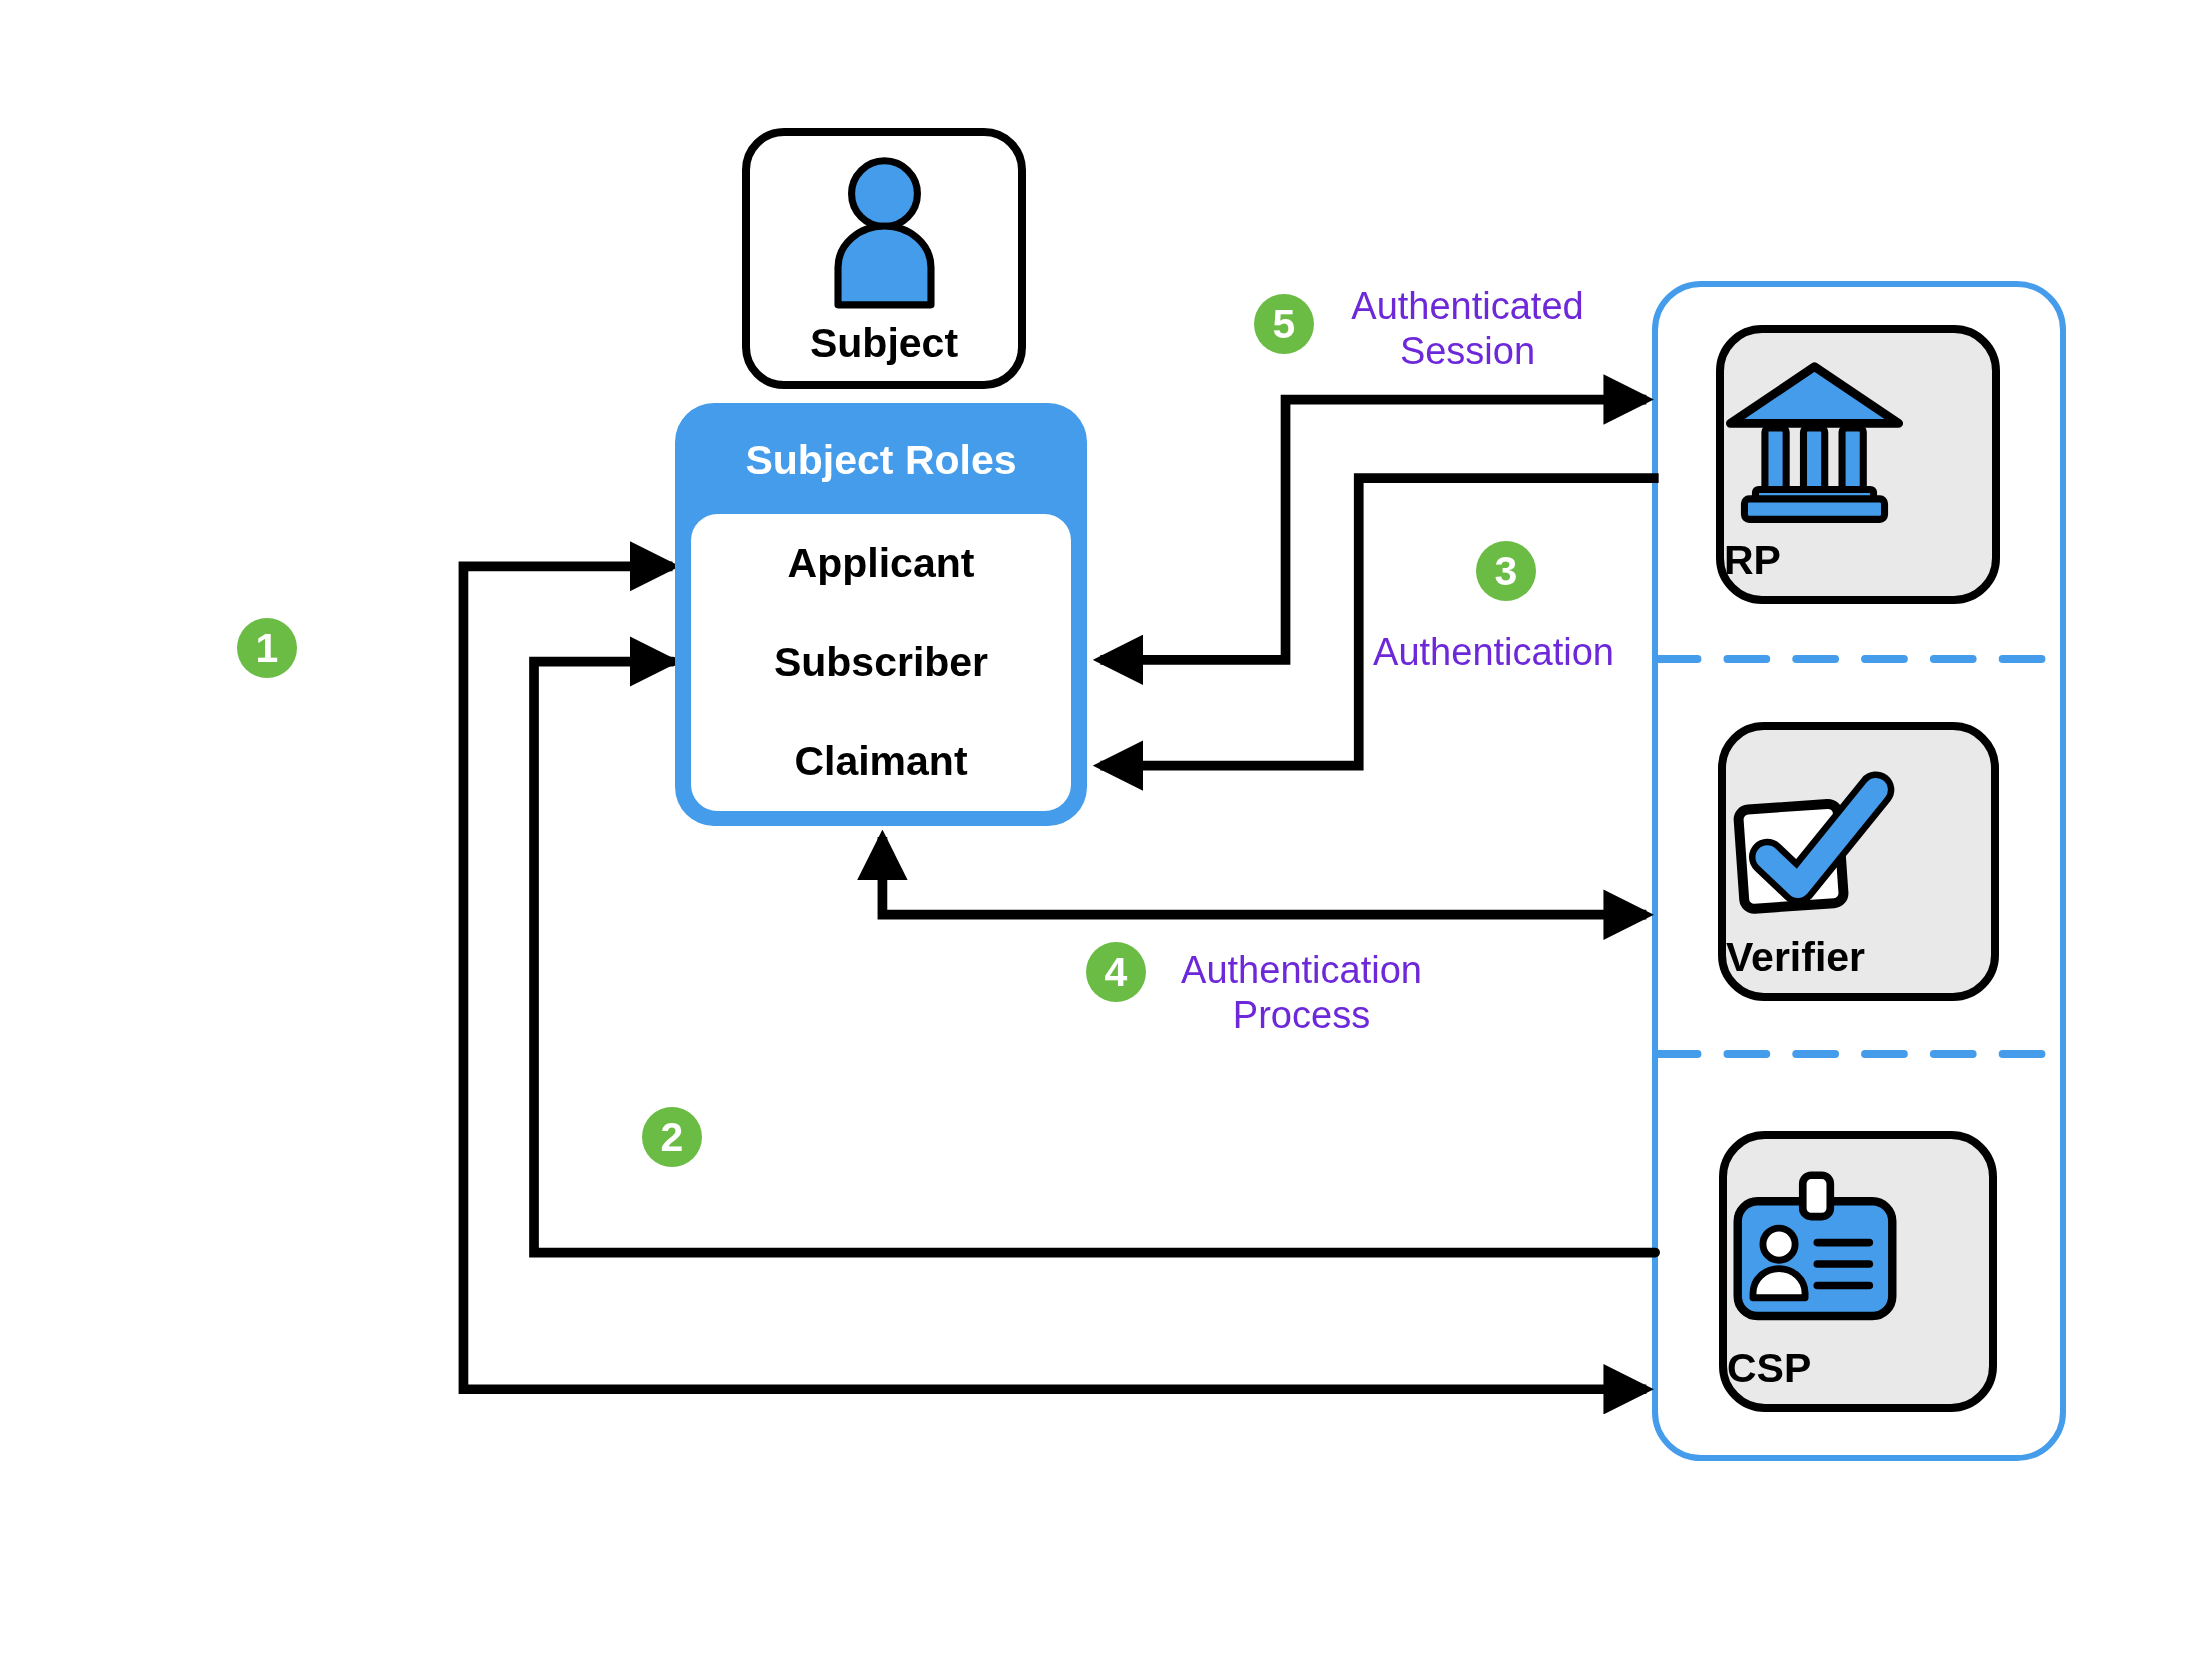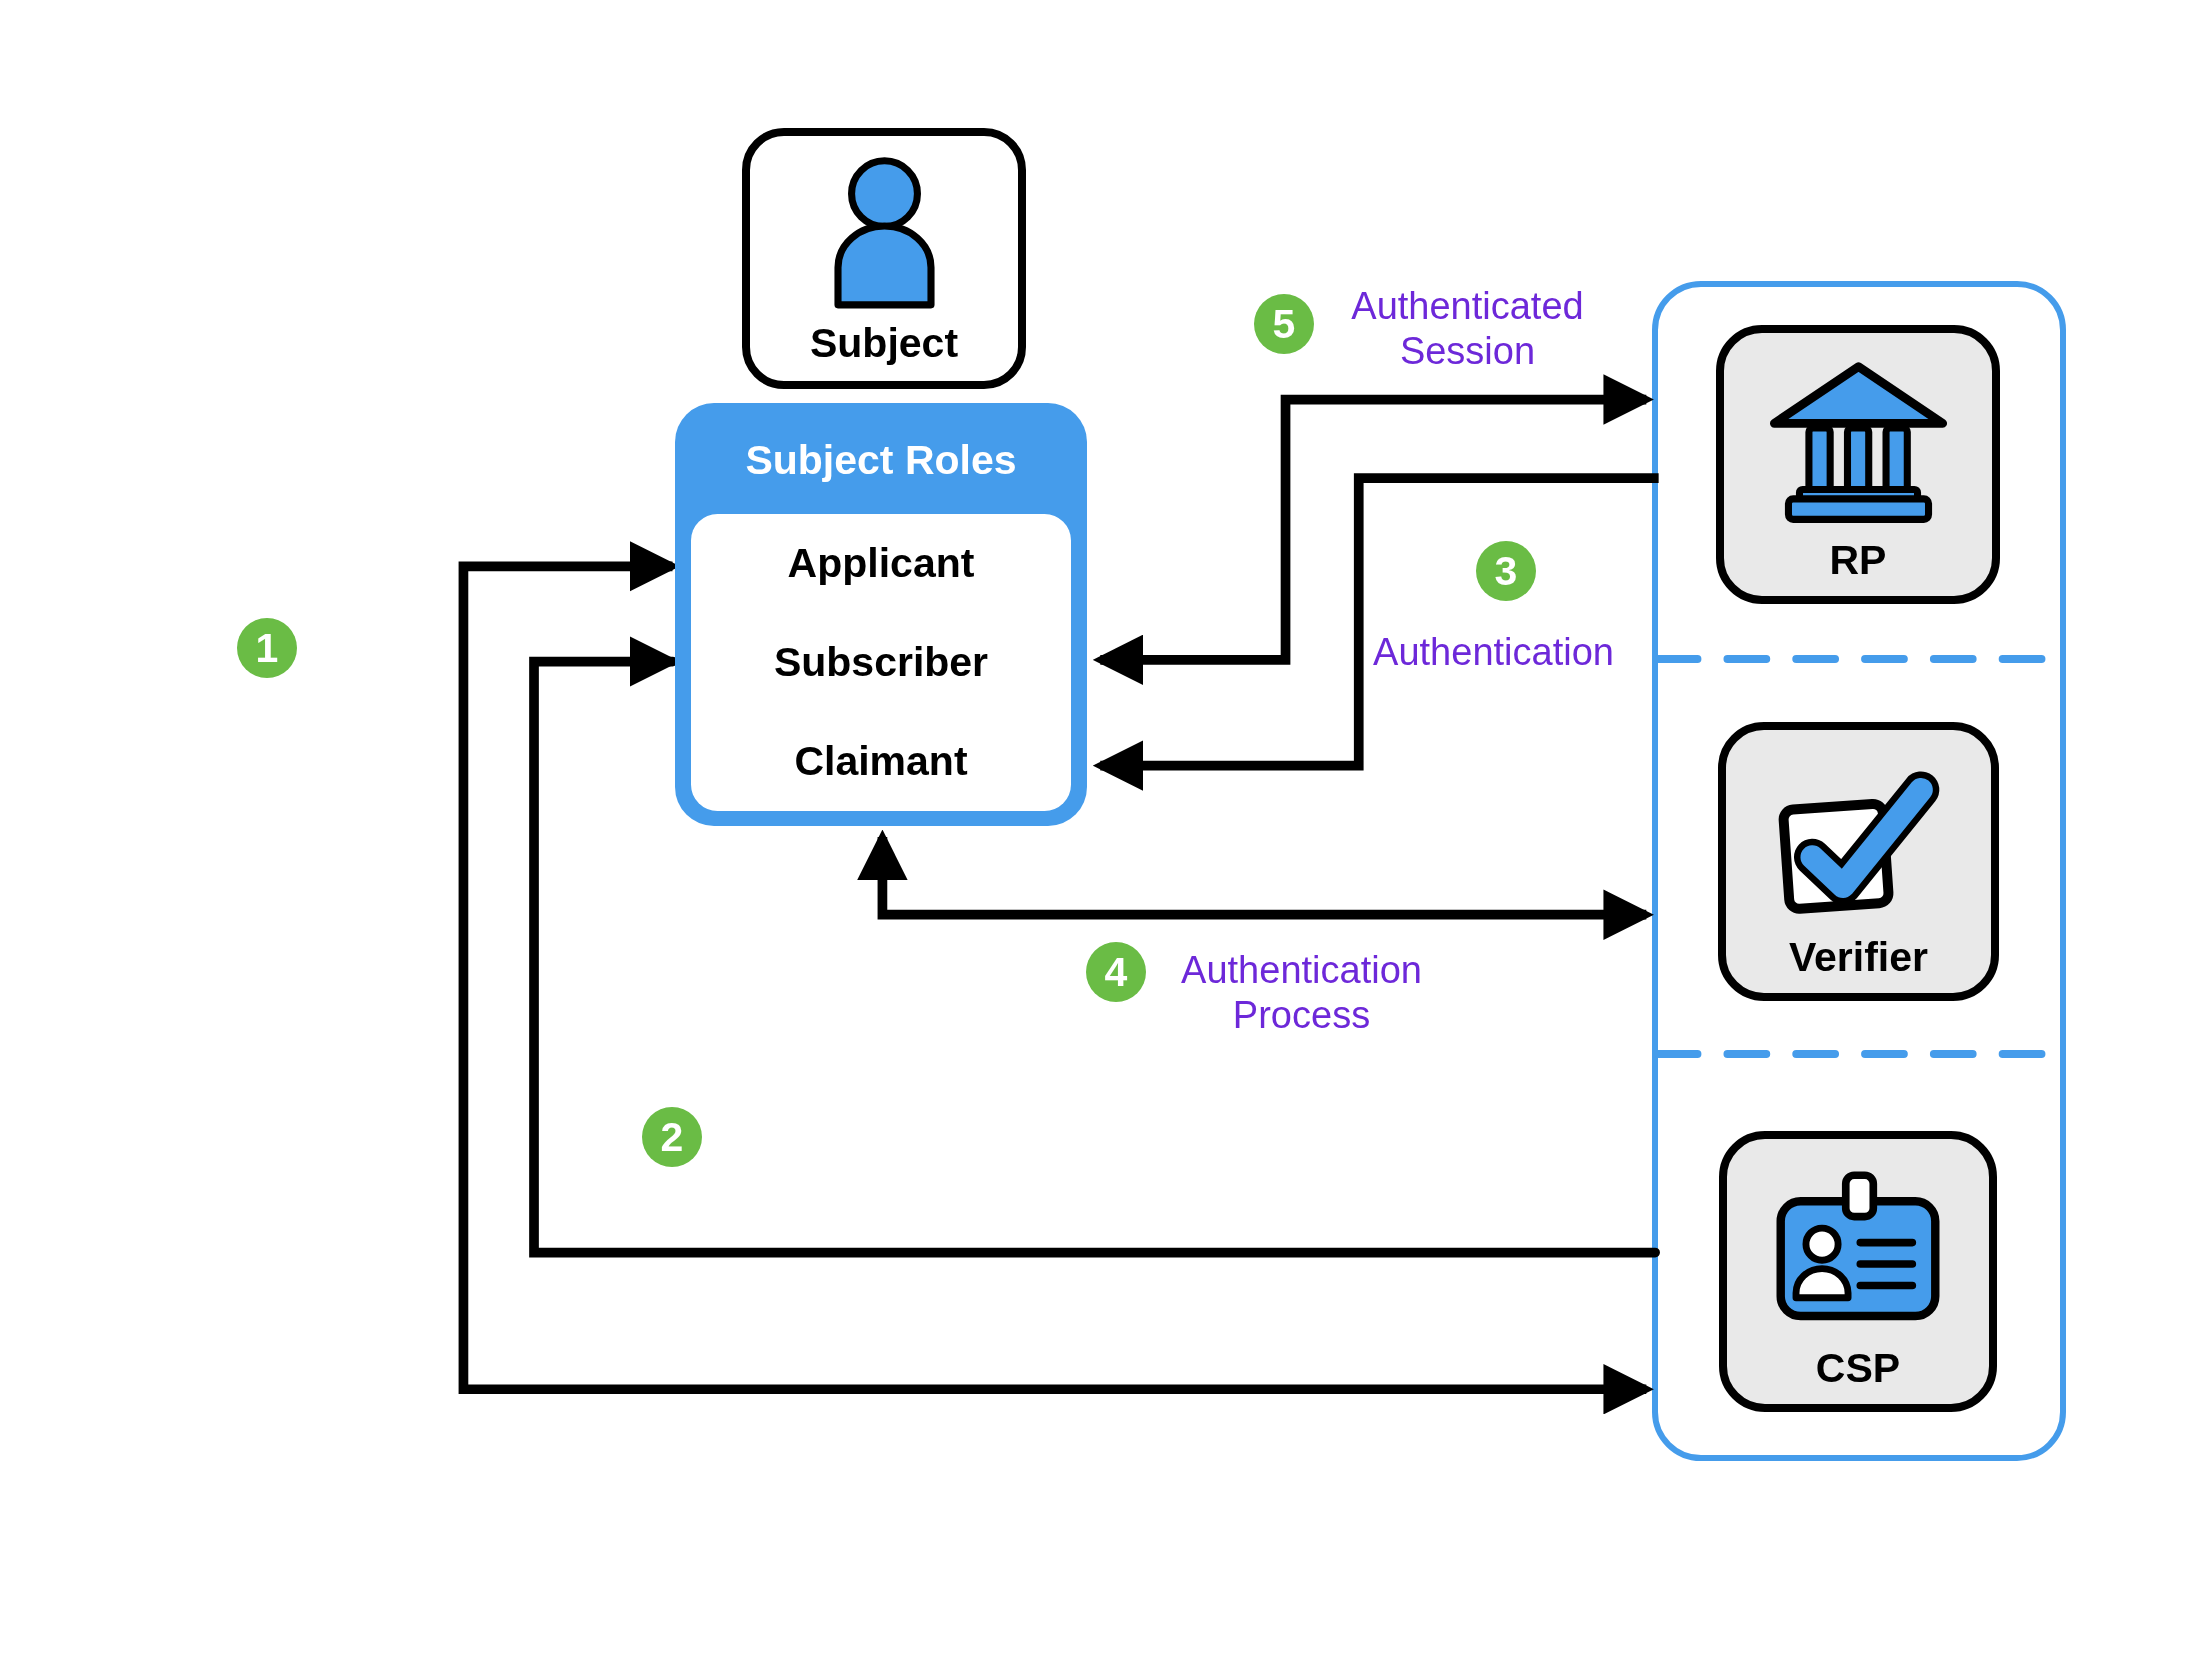--- a/index.html
+++ b/index.html
@@ -32,21 +32,21 @@
   }
   .role-row{flex:1;display:flex;align-items:center;justify-content:center;}
   .role-row span{font-size:41px;font-weight:700;color:#000;}
   
   .providers-container{
     left:1652px;top:281px;width:414px;height:1180px;box-sizing:border-box;
     border:6.2px solid #459ceb;border-radius:49px;background:transparent;
   }
   .card{
     box-sizing:border-box;background:#e9e9e9;border:8.8px solid #000;border-radius:46px;
-    display:flex;flex-direction:column;align-items:center;
+    display:flex;flex-direction:column;align-items:flex-start;
   }
   .card .icon-wrap{margin-top:16px;display:flex;align-items:center;justify-content:center;flex:1;}
   .card .box-label{margin-top:auto;padding-bottom:12.4px;font-size:41px;font-weight:700;color:#000;}
   .rp-card{left:1716px;top:325px;width:284px;height:279px;}
   .verifier-card{left:1718px;top:722px;width:281px;height:279px;}
   .csp-card{left:1719px;top:1131px;width:278px;height:281px;}
   
   .badge{
     width:60px;height:60px;border-radius:50%;background:#6abc45;
     display:flex;align-items:center;justify-content:center;

